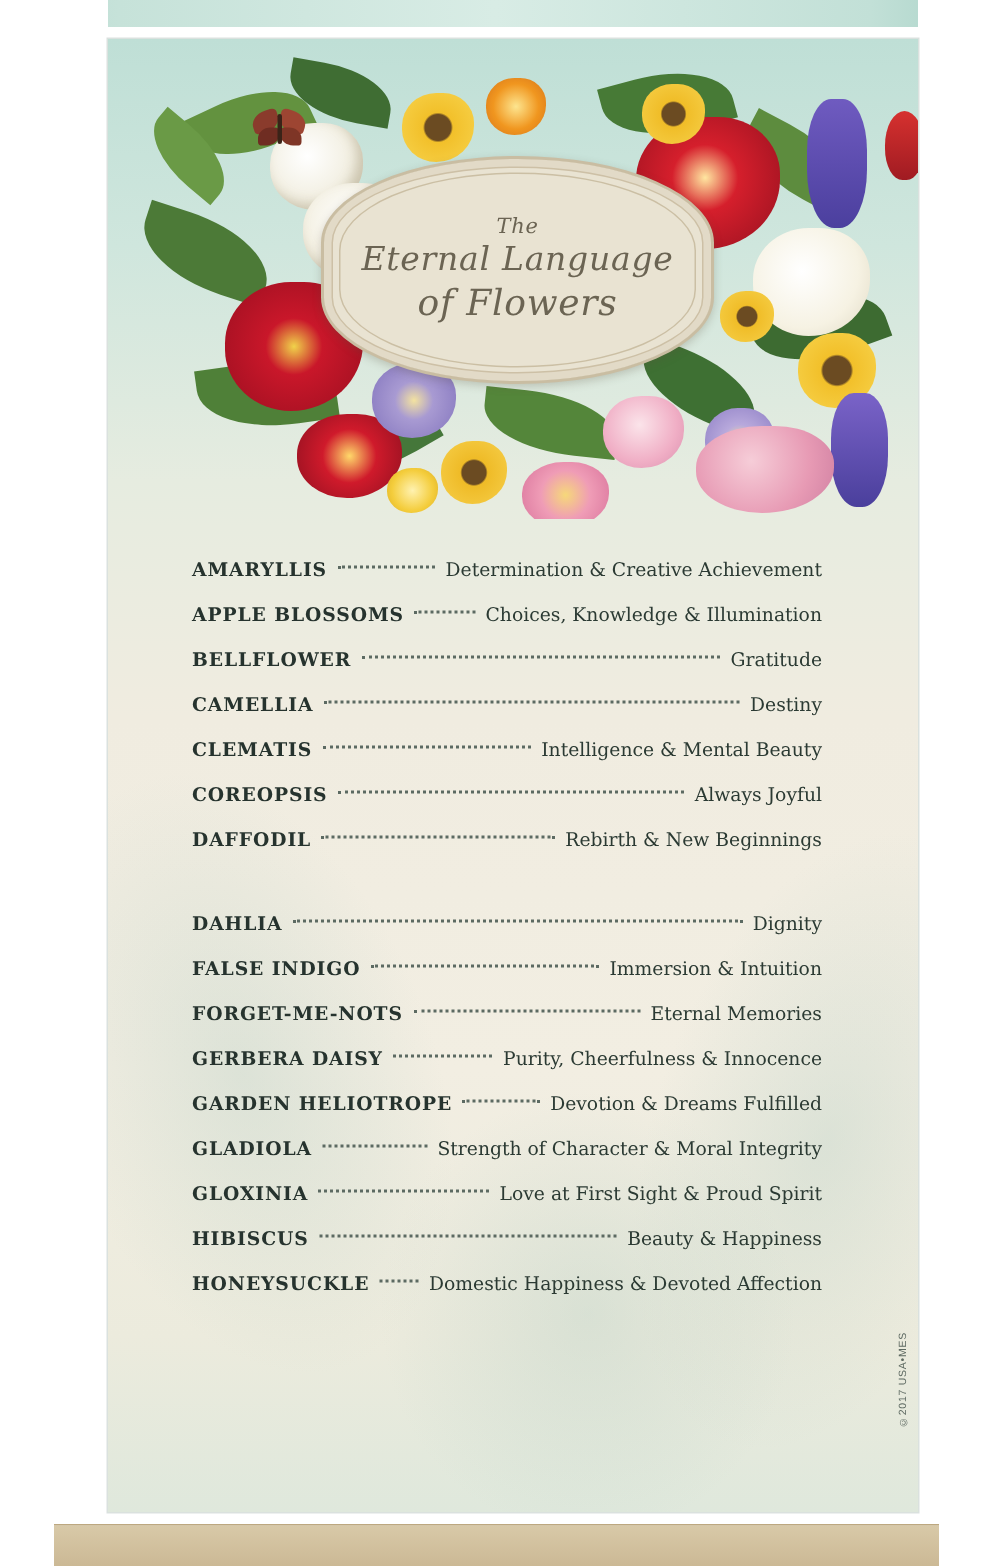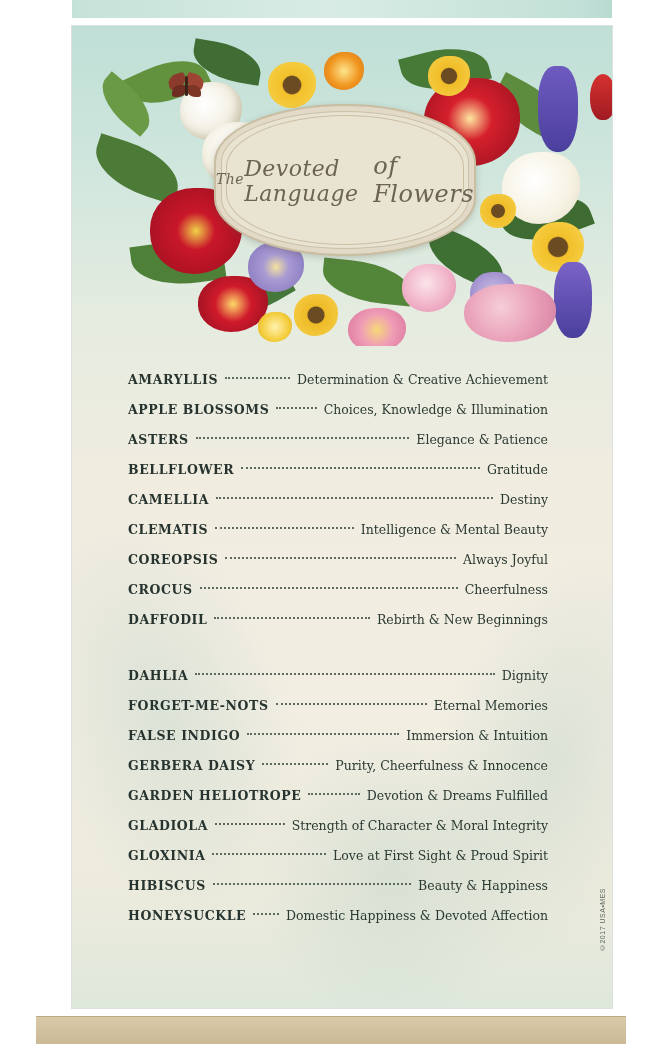--- a/index.html
+++ b/index.html
@@ -54,21 +54,21 @@
     border:2px solid #c9bda2;
     border-radius:50% / 38%;
     box-shadow:inset 0 0 0 5px #e2dac7, inset 0 0 0 6px #cdc0a6, 0 2px 6px rgba(90,80,60,.25);
   }
   .cartouche:before{
     content:"";position:absolute;left:10px;top:9px;right:10px;bottom:9px;
     border:1px solid #cbbfa4;border-radius:50% / 40%;
   }
   .cart-text{
     position:absolute;left:0;top:0;width:100%;height:100%;
-    display:flex;flex-direction:row;align-items:center;justify-content:center;
+    display:flex;flex-direction:column;align-items:center;justify-content:center;
     color:#6b6453;
     font-family:"DejaVu Serif", serif;
   }
   .cart-text .l1{font-size:14px;font-style:italic;letter-spacing:.5px;line-height:1.1;}
   .cart-text .l2{font-size:22px;font-style:italic;letter-spacing:.5px;margin-top:2px;line-height:1.15;}
   .cart-text .l3{font-size:24px;font-style:italic;letter-spacing:.5px;margin-top:2px;line-height:1.15;}
 
   
   .list{
     position:absolute;left:56px;top:338px;width:420px;
@@ -179,90 +179,80 @@
       <div style="position:absolute;left:0;top:0;width:18px;height:14px;border-radius:60% 20% 60% 20%;background:#8a3b2c;transform:rotate(-18deg);"></div>
       <div style="position:absolute;left:18px;top:0;width:18px;height:14px;border-radius:20% 60% 20% 60%;background:#9d4532;transform:rotate(18deg);"></div>
       <div style="position:absolute;left:4px;top:11px;width:14px;height:12px;border-radius:60% 20% 60% 20%;background:#6f2d22;"></div>
       <div style="position:absolute;left:19px;top:11px;width:14px;height:12px;border-radius:20% 60% 20% 60%;background:#7e3526;"></div>
       <div style="position:absolute;left:17px;top:2px;width:3px;height:20px;background:#3a2318;border-radius:2px;"></div>
     </div>
 
     <div class="cartouche">
       <div class="cart-text">
         <div class="l1">The</div>
-        <div class="l2">Devoted Language</div>
+        <div class="l2">Eternal Language</div>
         <div class="l3">of Flowers</div>
       </div>
     </div>
   </div>
 
   <div class="list">
 
     <div class="row">
       <span class="nm">AMARYLLIS</span>
       <span class="dots"></span>
       <span class="mn">Determination &amp; Creative Achievement</span>
     </div>
     <div class="row">
       <span class="nm">APPLE BLOSSOMS</span>
       <span class="dots"></span>
       <span class="mn">Choices, Knowledge &amp; Illumination</span>
     </div>
     <div class="row">
-      <span class="nm">ASTERS</span>
-      <span class="dots"></span>
-      <span class="mn">Elegance &amp; Patience</span>
-    </div>
-    <div class="row">
       <span class="nm">BELLFLOWER</span>
       <span class="dots"></span>
       <span class="mn">Gratitude</span>
     </div>
     <div class="row">
       <span class="nm">CAMELLIA</span>
       <span class="dots"></span>
       <span class="mn">Destiny</span>
     </div>
     <div class="row">
       <span class="nm">CLEMATIS</span>
       <span class="dots"></span>
       <span class="mn">Intelligence &amp; Mental Beauty</span>
     </div>
     <div class="row">
       <span class="nm">COREOPSIS</span>
       <span class="dots"></span>
       <span class="mn">Always Joyful</span>
     </div>
     <div class="row">
-      <span class="nm">CROCUS</span>
-      <span class="dots"></span>
-      <span class="mn">Cheerfulness</span>
-    </div>
-    <div class="row">
       <span class="nm">DAFFODIL</span>
       <span class="dots"></span>
       <span class="mn">Rebirth &amp; New Beginnings</span>
     </div>
 
     <div class="gap"></div>
 
     <div class="row">
       <span class="nm">DAHLIA</span>
       <span class="dots"></span>
       <span class="mn">Dignity</span>
     </div>
     <div class="row">
+      <span class="nm">FALSE INDIGO</span>
+      <span class="dots"></span>
+      <span class="mn">Immersion &amp; Intuition</span>
+    </div>
+    <div class="row">
       <span class="nm">FORGET-ME-NOTS</span>
       <span class="dots"></span>
       <span class="mn">Eternal Memories</span>
-    </div>
-    <div class="row">
-      <span class="nm">FALSE INDIGO</span>
-      <span class="dots"></span>
-      <span class="mn">Immersion &amp; Intuition</span>
     </div>
     <div class="row">
       <span class="nm">GERBERA DAISY</span>
       <span class="dots"></span>
       <span class="mn">Purity, Cheerfulness &amp; Innocence</span>
     </div>
     <div class="row">
       <span class="nm">GARDEN HELIOTROPE</span>
       <span class="dots"></span>
       <span class="mn">Devotion &amp; Dreams Fulfilled</span>

